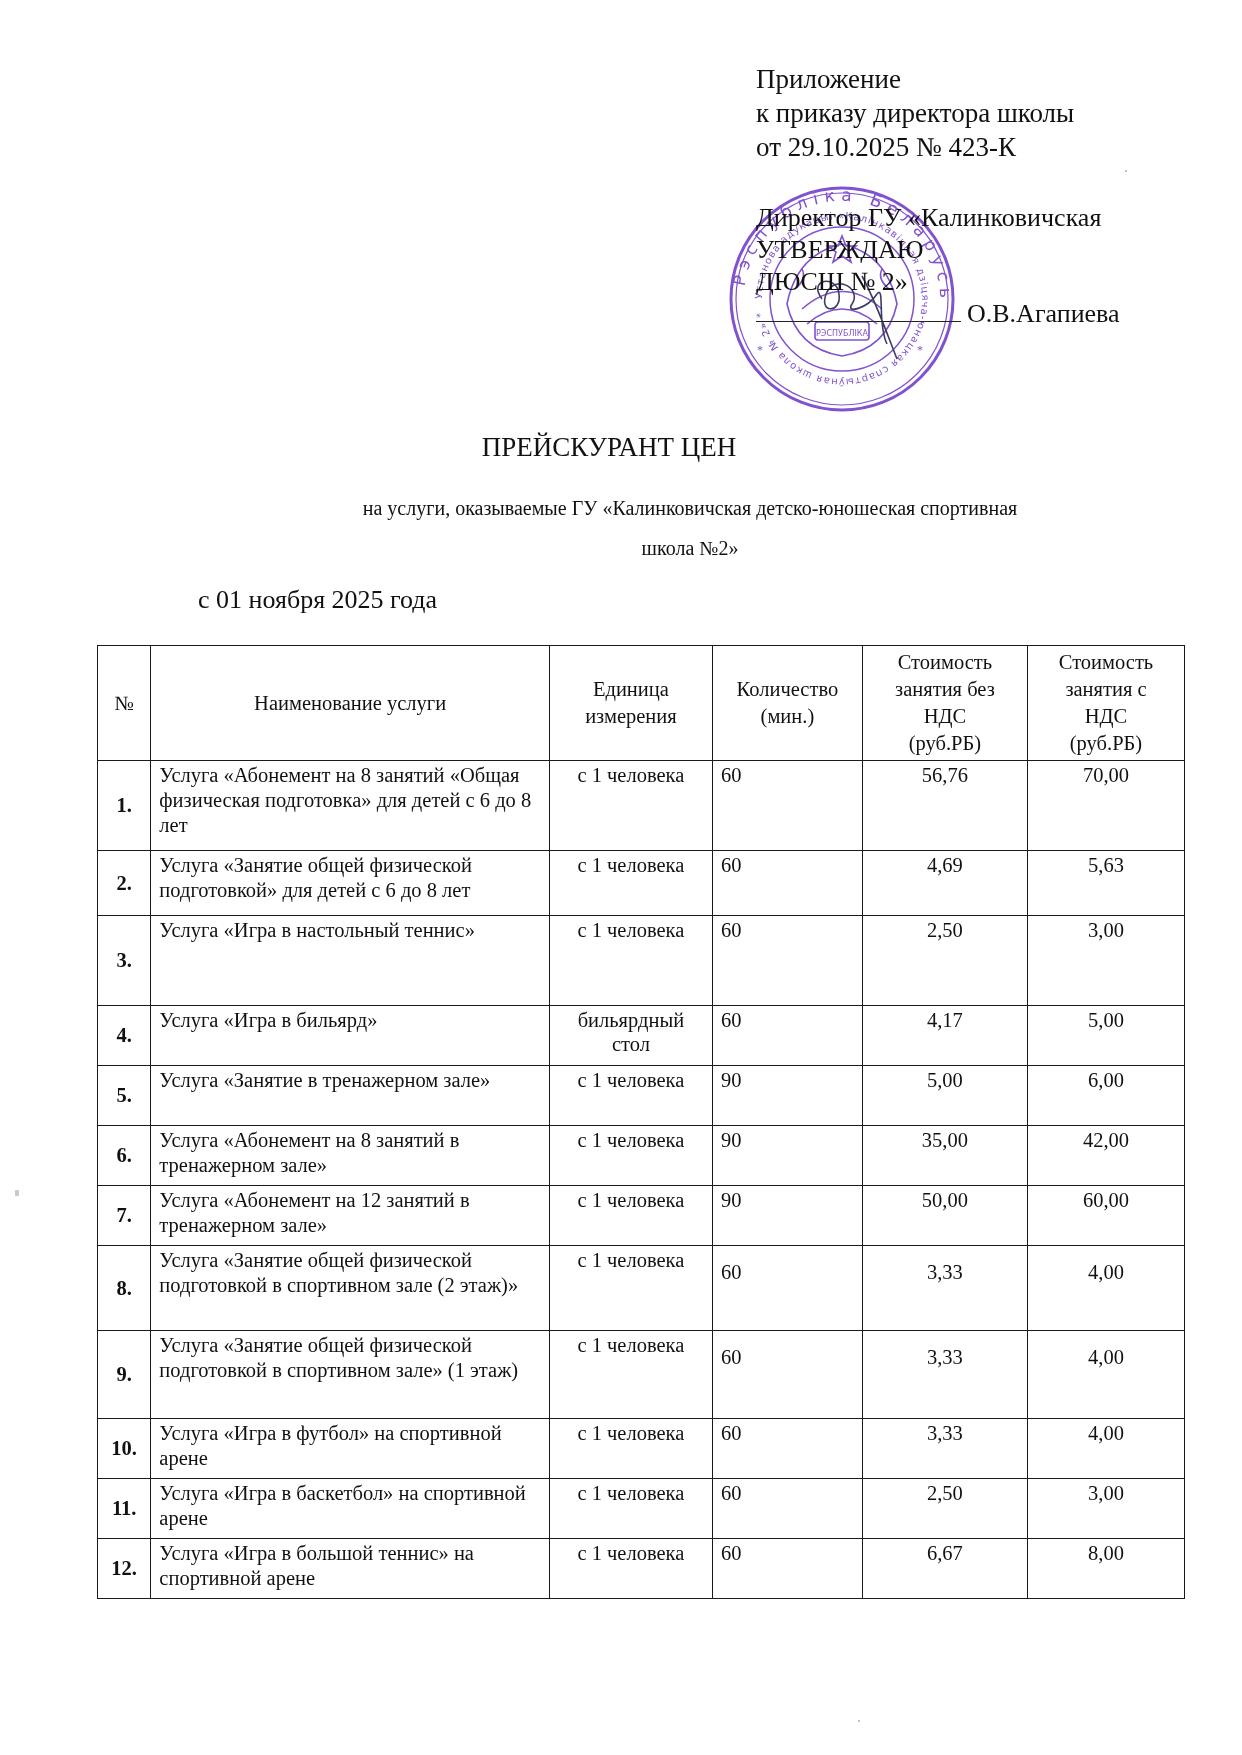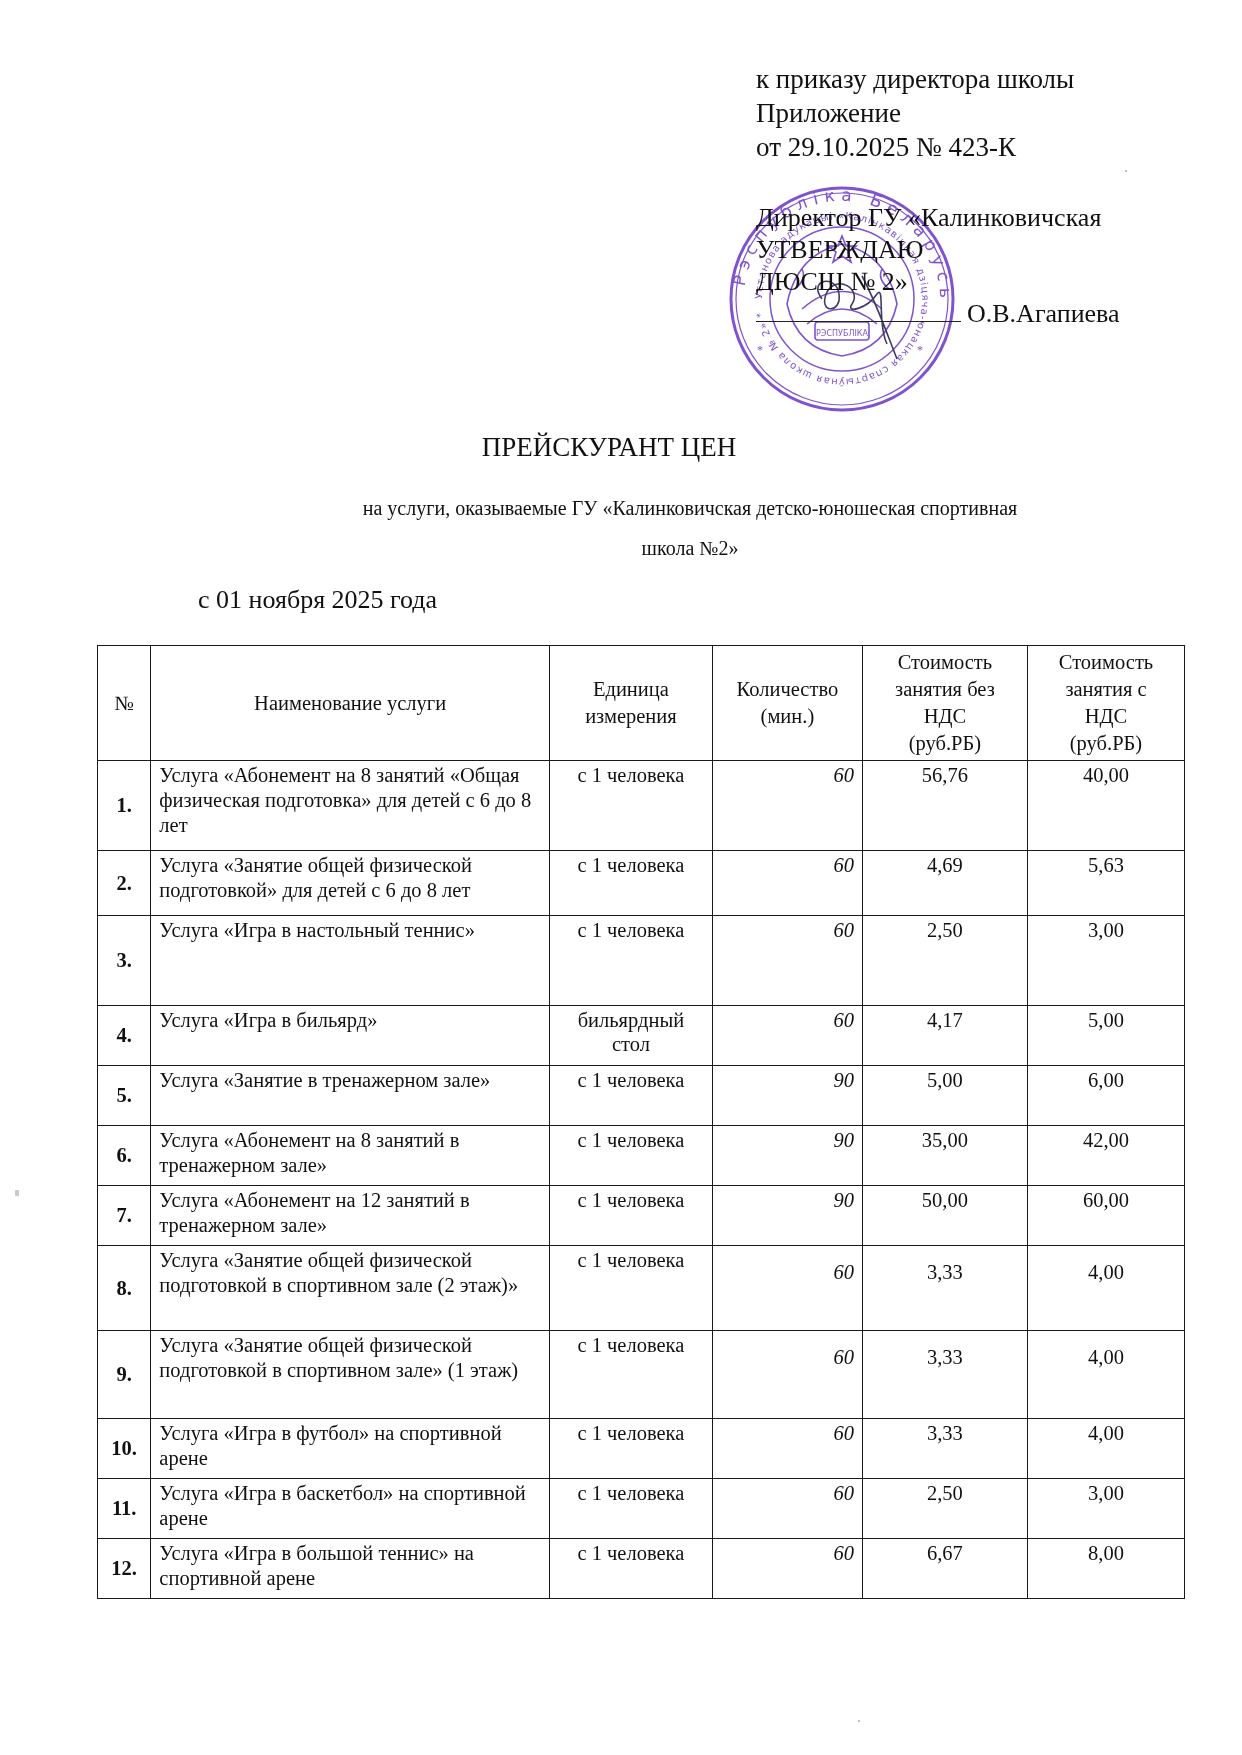--- a/index.html
+++ b/index.html
@@ -19,32 +19,32 @@
 
   table.price {
     position: absolute; left: 97px; top: 645px; width: 1088px; border-collapse: collapse;
     font-size: 20.5px; line-height: 25px;
   }
   table.price th, table.price td { border: 1.6px solid #1a1a1a; vertical-align: top; padding: 2px 8px; }
   table.price th { font-weight: normal; text-align: center; vertical-align: middle; line-height: 27px; }
   .c-no { width: 44px; text-align: center; font-weight: bold; vertical-align: middle !important; padding: 0 4px !important; }
   td.c-name { width: 379px; text-align: left; }
   td.c-unit { width: 145px; text-align: center; }
-  td.c-qty { width: 132px; text-align: right; font-style: italic; }
+  td.c-qty { width: 132px; text-align: left; }
   td.c-p1 { width: 147px; text-align: center; }
   td.c-p2 { width: 139px; text-align: center; }
   td.mid { vertical-align: middle; }
   .specks span { position: absolute; width: 2px; height: 2px; background: #aaa; border-radius: 1px; }
 </style>
 </head>
 <body>
 
 <div class="abs appendix">
+  <div>Приложение</div>
   <div>к приказу директора школы</div>
-  <div>Приложение</div>
   <div>от 29.10.2025 № 423-К</div>
 </div>
 
 <svg class="abs stamp" viewBox="0 0 230 230">
   <defs>
     <path id="outerArc" d="M 115,115 m -98,0 a 98,98 0 1,1 196,0 a 98,98 0 1,1 -196,0"></path>
     <path id="innerArc" d="M 115,115 m -80,0 a 80,80 0 1,1 160,0 a 80,80 0 1,1 -160,0"></path>
   </defs>
   <circle cx="115" cy="115" r="111" fill="none" stroke="#6a35c8" stroke-width="3"></circle>
   <circle cx="115" cy="115" r="106" fill="none" stroke="#6a35c8" stroke-width="1.2"></circle>
@@ -114,21 +114,21 @@
       </th>
     </tr>
   </thead>
   <tbody>
     <tr style="height:90px">
       <td class="c-no">1.</td>
       <td class="c-name">Услуга «Абонемент на 8 занятий «Общая физическая подготовка» для детей с 6 до 8 лет</td>
       <td class="c-unit">с 1 человека</td>
       <td class="c-qty mid">60</td>
       <td class="c-p1 mid">56,76</td>
-      <td class="c-p2 mid">40,00</td>
+      <td class="c-p2 mid">70,00</td>
     </tr>
     <tr style="height:65px">
       <td class="c-no">2.</td>
       <td class="c-name">Услуга «Занятие общей физической подготовкой» для детей с 6 до 8 лет</td>
       <td class="c-unit">с 1 человека</td>
       <td class="c-qty mid">60</td>
       <td class="c-p1 mid">4,69</td>
       <td class="c-p2 mid">5,63</td>
     </tr>
     <tr style="height:90px">

